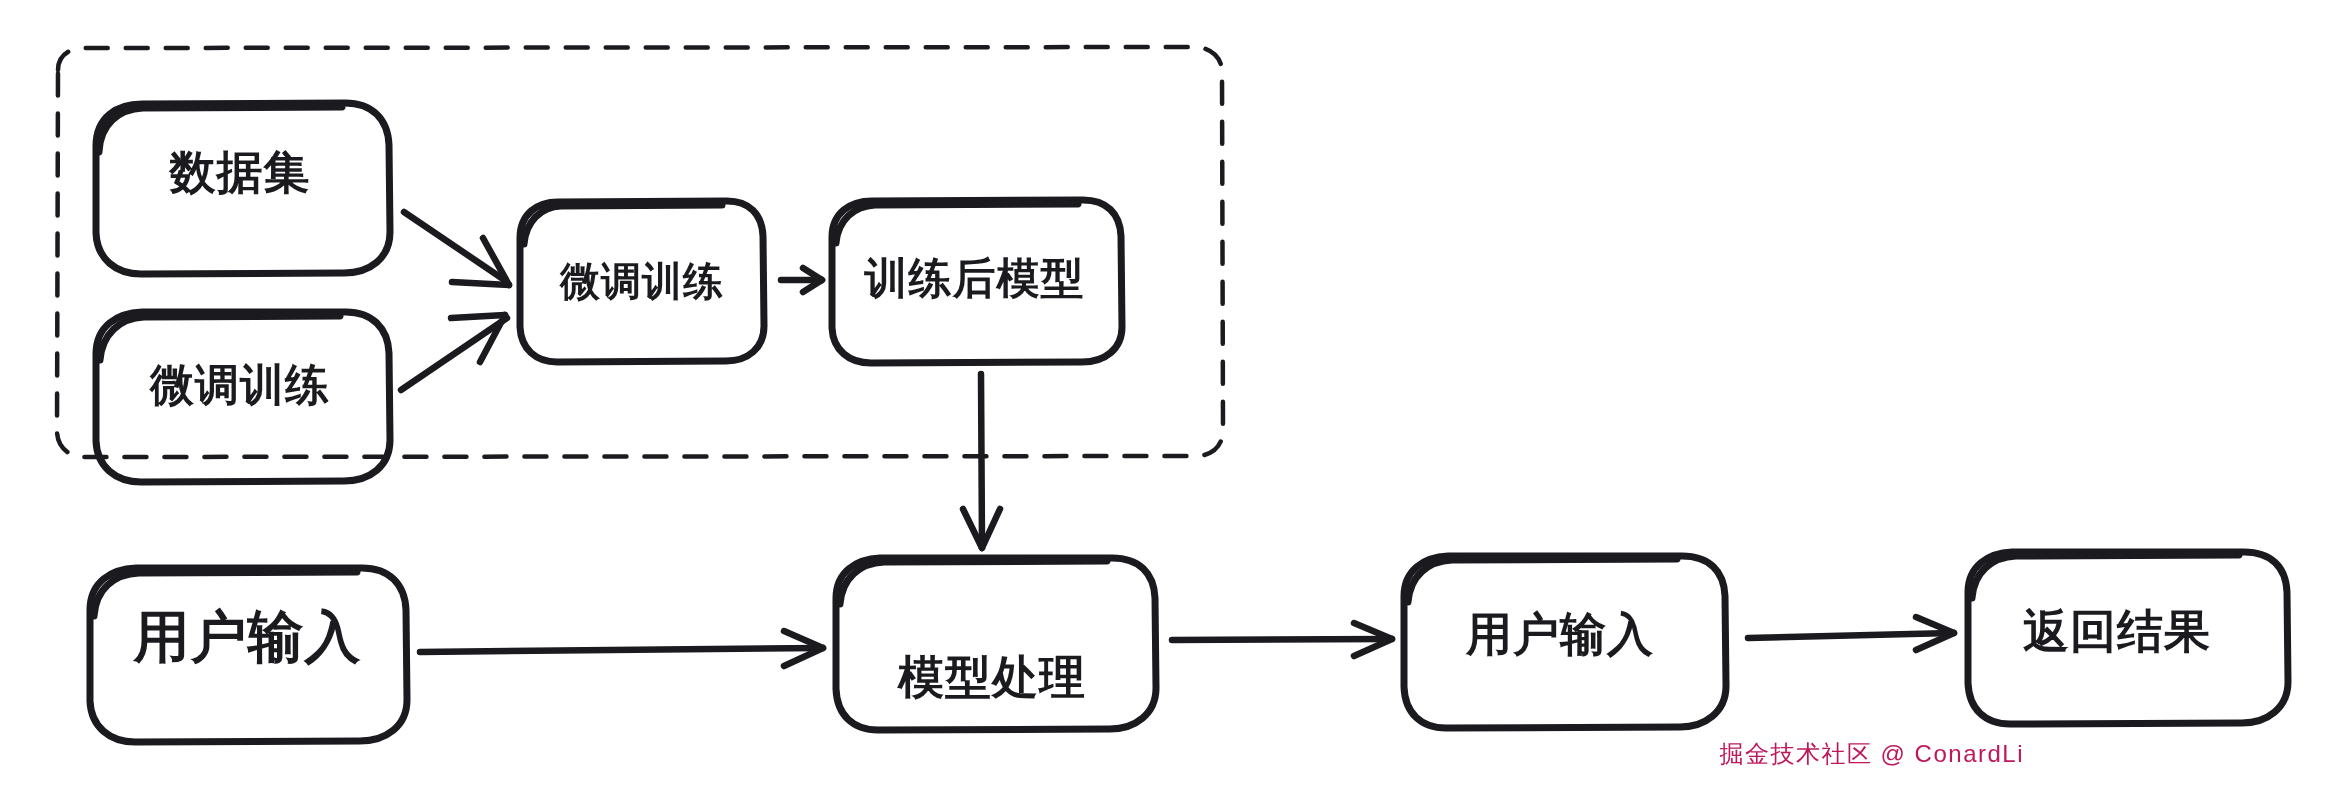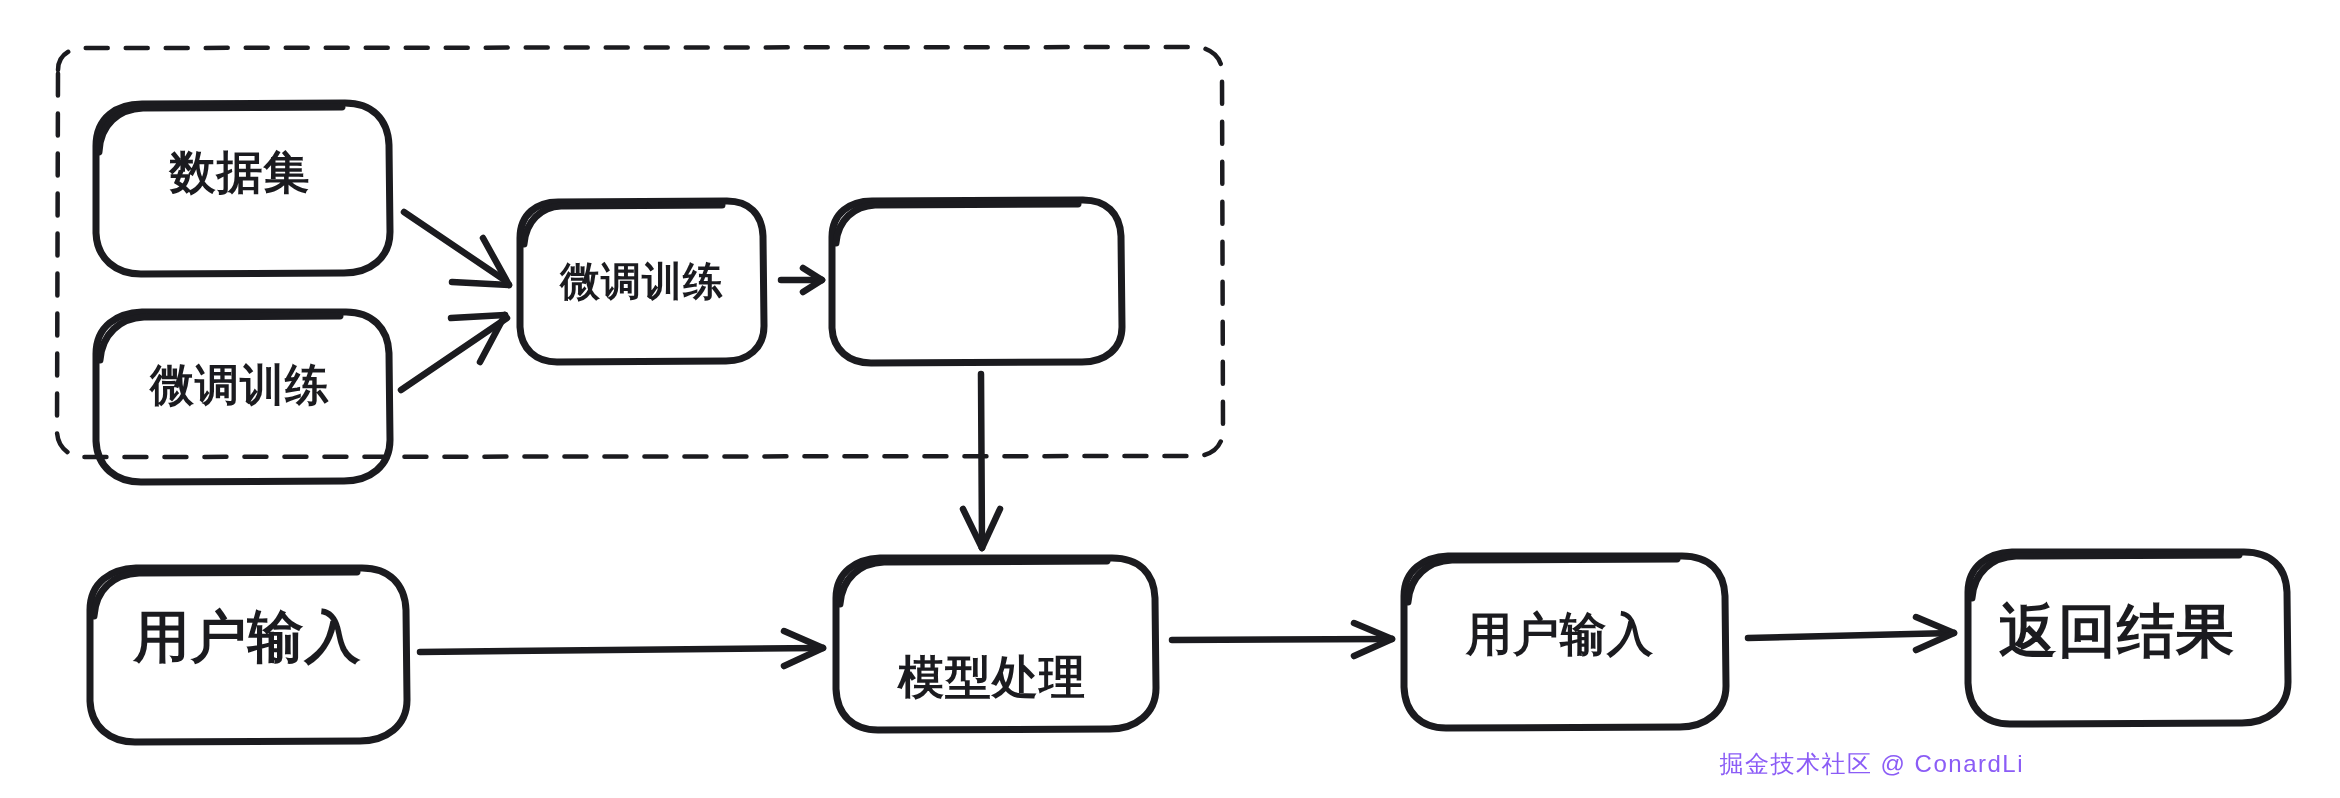--- a/index.html
+++ b/index.html
@@ -21,27 +21,27 @@
     white-space:nowrap;
     user-select:none;
   }
   .lbl-dataset   {left:85px;  top:108px; width:310px; height:130px; font-size:46px;}
   .lbl-pretrain  {left:85px;  top:320px; width:310px; height:130px; font-size:44px;}
   .lbl-finetune  {left:522px; top:222px; width:240px; height:118px; font-size:40px;}
   .lbl-trained   {left:832px; top:215px; width:285px; height:128px; font-size:43px;}
   .lbl-userinput {left:85px;  top:570px; width:325px; height:135px; font-size:56px;}
   .lbl-process   {left:832px; top:565px; width:320px; height:140px; font-size:46px;margin-top:43px;}
   .lbl-answer    {left:1400px;top:565px; width:320px; height:140px; font-size:46px;}
-  .lbl-result    {left:1962px;top:562px; width:310px; height:140px; font-size:58px;}
+  .lbl-result    {left:1962px;top:562px; width:310px; height:140px; font-size:46px;}
 
   .watermark{
     position:absolute;
-    right:48px; bottom:18px;
+    right:48px; bottom:28px;
     font-size:24px;
-    color:#8b5cf6;
+    color:#be185d;
     letter-spacing:1.5px;
     white-space:nowrap;
     user-select:none;
   }
 </style>
 </head>
 <body>
 
 <div id="stage">
 
@@ -143,20 +143,21 @@
         <path d="M1916 617 L1954 633"></path>
         <path d="M1916 650 L1954 633"></path>
       </g>
 
     </g>
   </svg>
 
   <div class="node-label lbl-dataset">数据集</div>
   <div class="node-label lbl-pretrain">微调训练</div>
   <div class="node-label lbl-finetune">微调训练</div>
+  <div class="node-label lbl-trained">训练后模型</div>
   <div class="node-label lbl-userinput">用户输入</div>
   <div class="node-label lbl-process">模型处理</div>
   <div class="node-label lbl-answer">用户输入</div>
   <div class="node-label lbl-result">返回结果</div>
 
   <div class="watermark">掘金技术社区 @ ConardLi</div>
 
 </div>
 
 </body></html>

